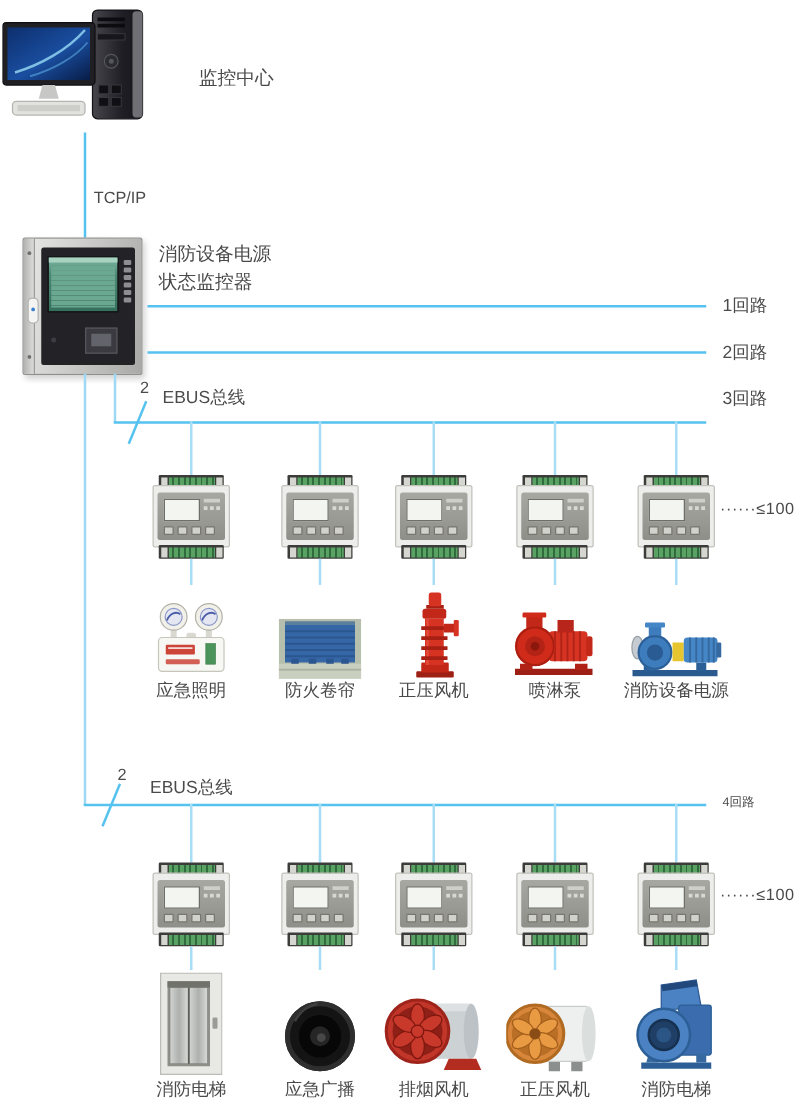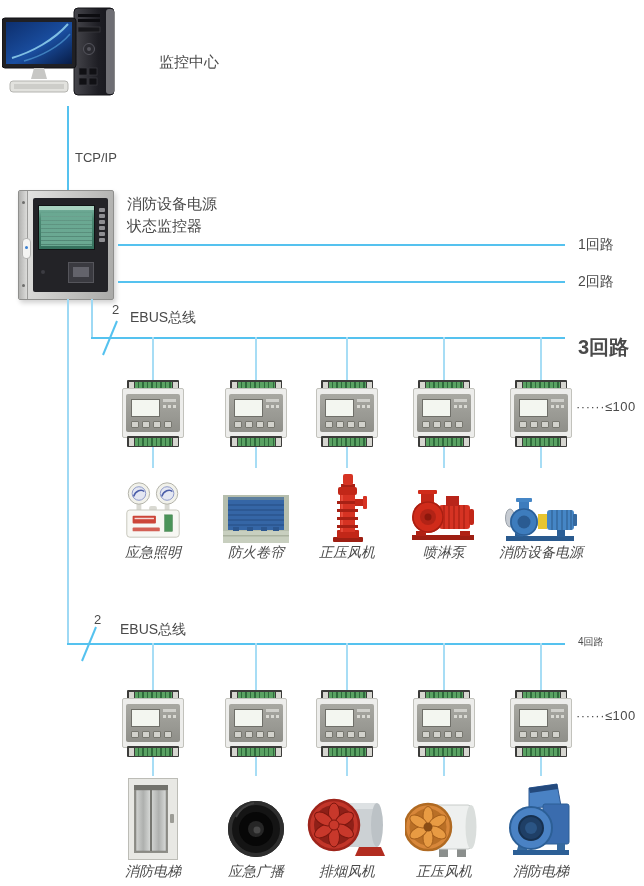--- a/index.html
+++ b/index.html
@@ -33,21 +33,21 @@
   .cab-display::after{content:"";position:absolute;left:4px;top:4px;right:4px;bottom:5px;background:#63636b;}
   .cab-dot{position:absolute;width:4px;height:4px;border-radius:50%;background:#3c3c42;}
   .cab-handle{position:absolute;left:3px;top:47px;width:7px;height:19px;background:#f4f4f2;
     border:1px solid #b3b3b1;border-radius:4px;}
   .cab-handle::after{content:"";position:absolute;left:1.5px;top:7px;width:3px;height:3px;border-radius:50%;background:#3a7fd0;}
 
   
   .slash{position:absolute;}
 
   
-  .busrow{position:absolute;left:0;width:644px;font-style:italic;}
+  .busrow{position:absolute;left:0;width:644px;}
   #row1{top:337px;height:232px;}
   #row2{top:643px;height:243px;padding-left:20px;}
   .col{position:absolute;width:96px;top:0;height:100%;}
   .c1{left:105px}.c2{left:208px}.c3{left:299px}.c4{left:396px}.c5{left:493px}
   .drop{position:absolute;left:47px;width:1.5px;background:#a7ddf5;}
   #row1 .drop-a{top:0;height:43px}
   #row1 .drop-b{top:110px;height:21px}
   #row2 .drop-a{top:0;height:47px}
   #row2 .drop-b{top:114px;height:19px}
   #row1 .module{top:43px}
@@ -157,21 +157,21 @@
   <div class="vline light" style="left:91px;top:299px;height:39px;"></div>
 
   <div class="hline" style="left:91px;top:337px;width:474px;"></div>
   <div class="slash" style="left:100px;top:318px;">
     <svg width="20" height="40" viewBox="0 0 20 40">
         <line x1="3" y1="37" x2="17" y2="3" stroke="#55c2ef" stroke-width="2"></line>
       </svg>
   </div>
   <div class="lbl" style="left:112px;top:302px;font-size:13px;">2</div>
   <div class="lbl" style="left:130px;top:309px;font-size:14px;">EBUS总线</div>
-  <div class="lbl" style="left:578px;top:334px;font-size:20px;font-weight:bold;">3回路</div>
+  <div class="lbl" style="left:578px;top:310px;font-size:14px;">3回路</div>
   <div class="capnote" style="top:399px;">······≤100</div>
 
   <div id="row1" class="busrow">
 
     <div class="col c1">
       <div class="drop drop-a"></div>
       <div class="module">
           <div class="m-rail m-rail-top">
             <i class="cap"></i>
             <i class="cells"></i>

